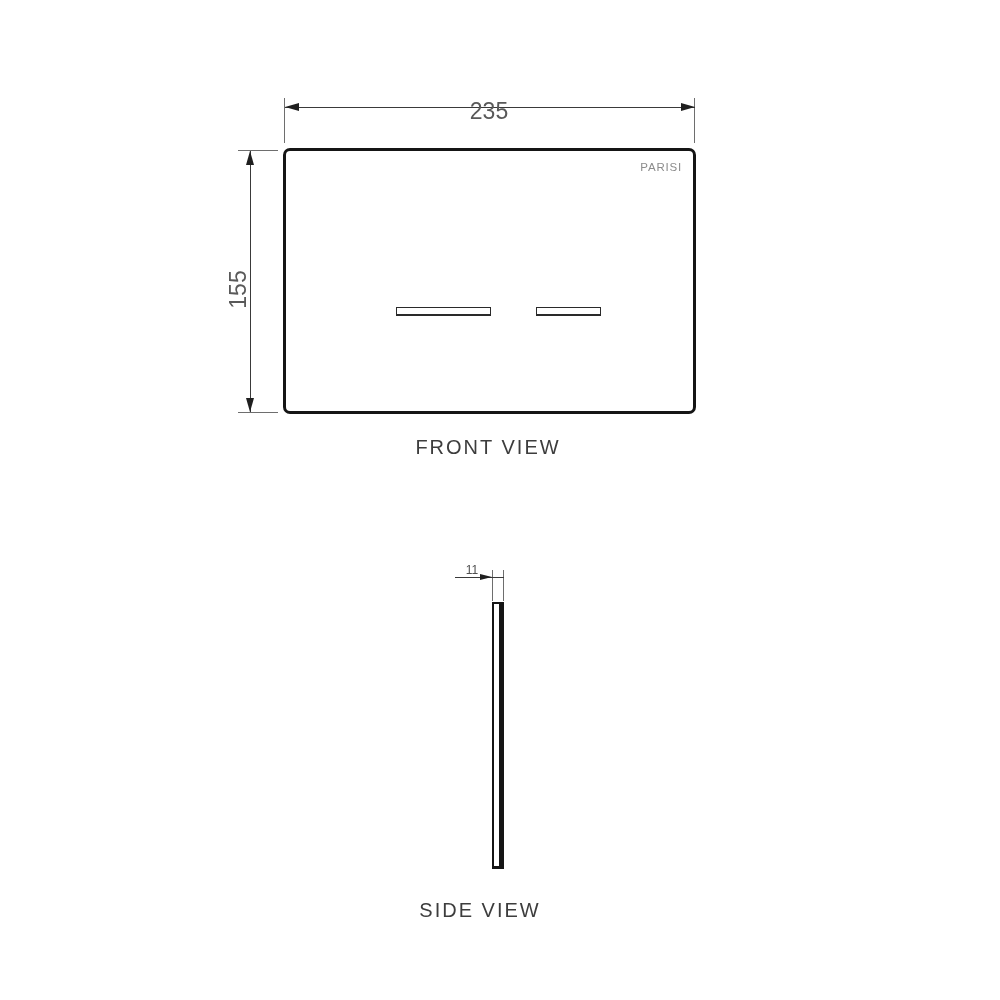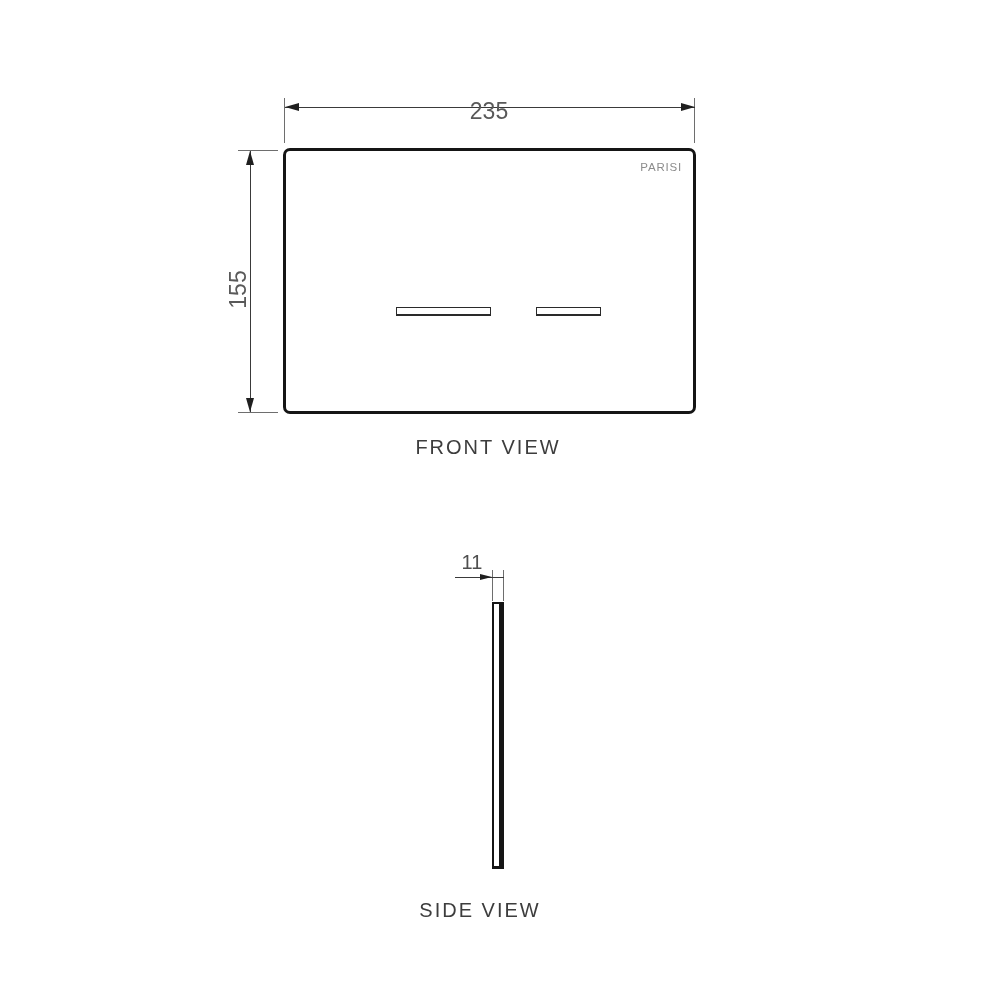--- a/index.html
+++ b/index.html
@@ -69,22 +69,23 @@
   .arrow-right-sm { border-top: 3.5px solid transparent; border-bottom: 3.5px solid transparent; border-left: 12px solid #1f1f1f; }
 
   
   .dim-text {
     color: #595959;
     font-size: 23px;
     text-align: center;
   }
   .dim-text-sm {
     color: #4f4f4f;
-    font-size: 20px;
+    font-size: 12px;
     text-align: center;
+    margin-top: 12px;
   }
   .dim-text-rot {
     transform: rotate(-90deg);
     transform-origin: center center;
   }
   .view-label {
     color: #3d3d3d;
     font-size: 20px;
     letter-spacing: 2px;
     text-align: center;

